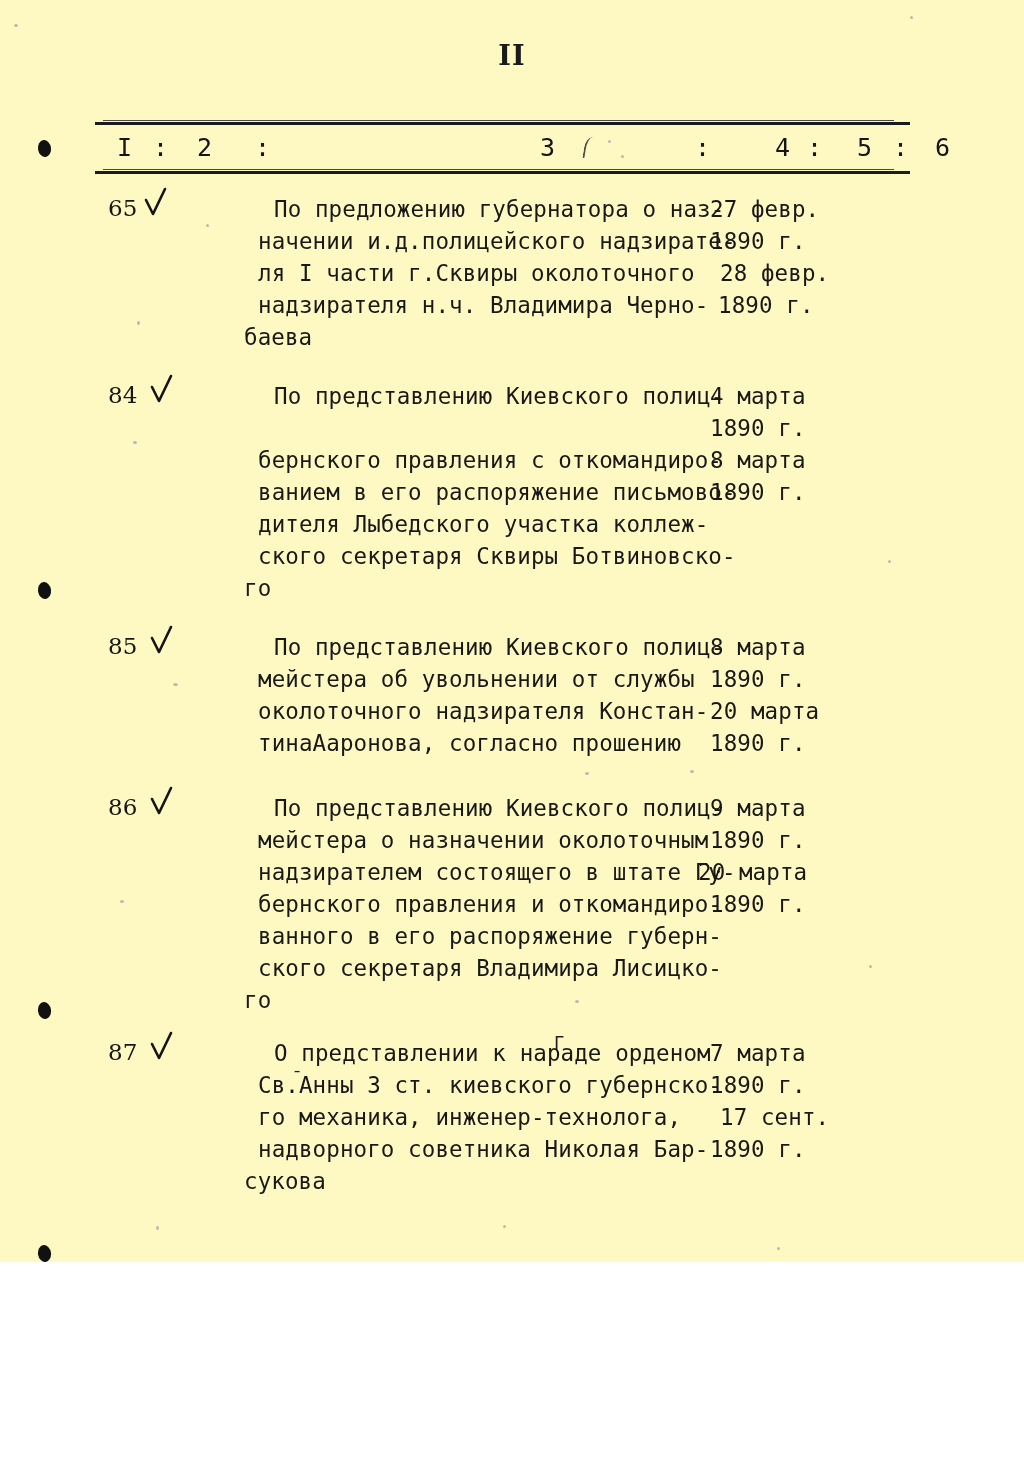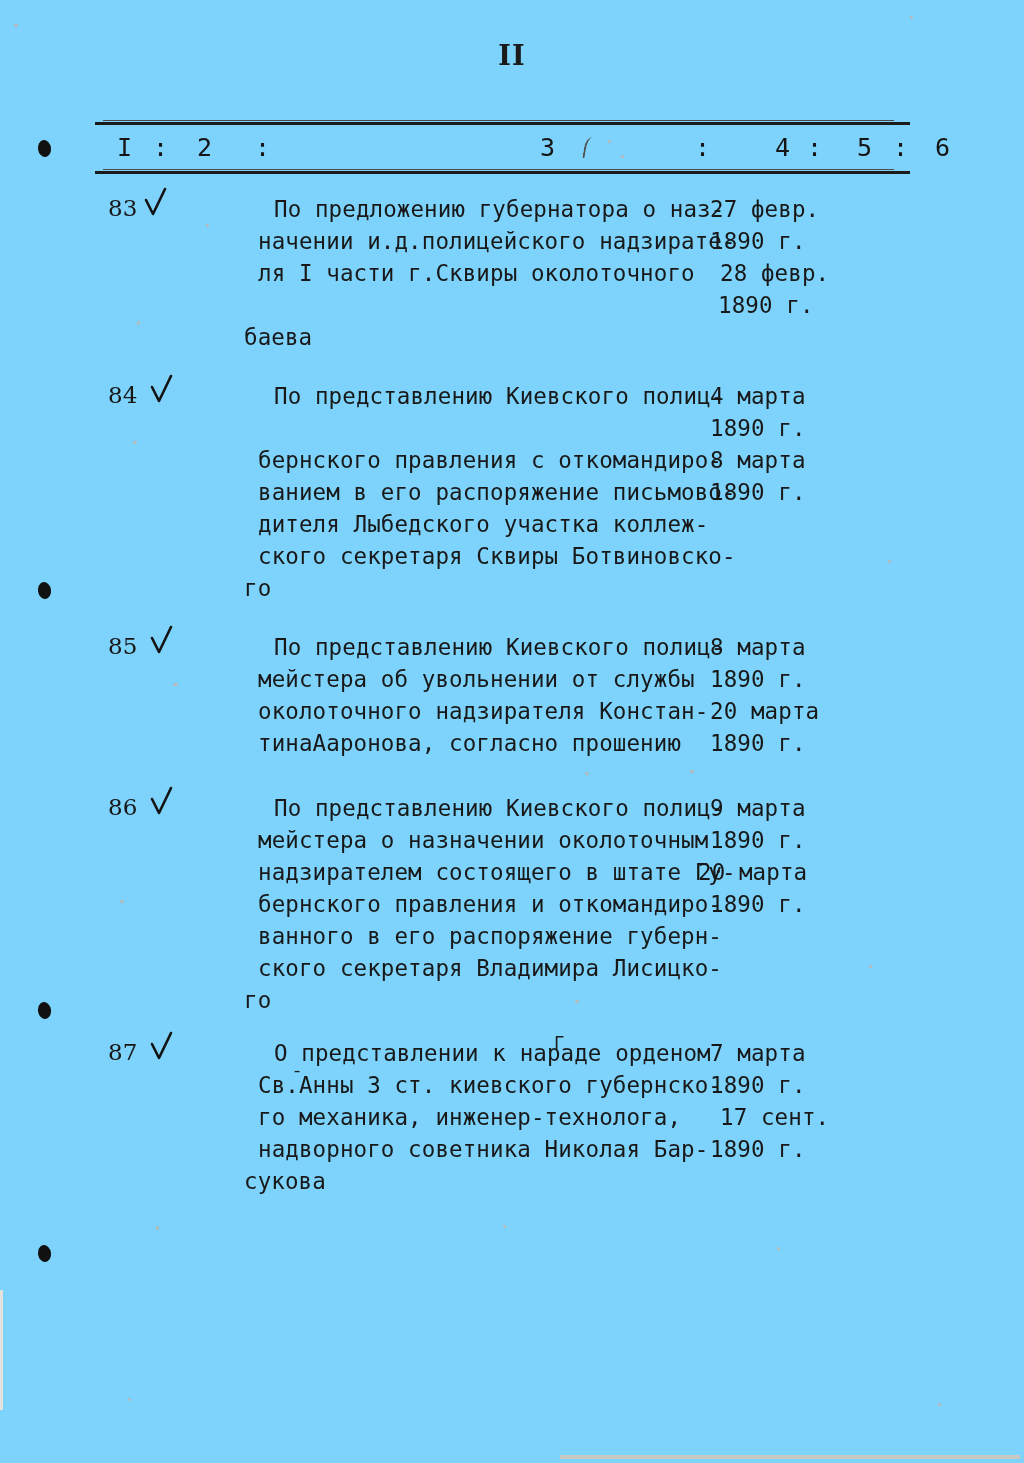--- a/index.html
+++ b/index.html
@@ -9,22 +9,22 @@
     background: #ffffff;
   }
   body {
     font-family: "DejaVu Sans Mono", monospace;
     color: #111111;
   }
 
   #page {
     position: relative;
     width: 1024px;
-    height: 1463px;
-    background: #7dd3fc;
+    height: 1262px;
+    background: #fef9c3;
     overflow: hidden;
   }
 
   
   .speck {
     position: absolute;
     background: #b9b9b4;
     border-radius: 50%;
     pointer-events: none;
   }
@@ -234,31 +234,31 @@
       <span class="hc-s4">:</span>
       <span class="hc-5">5</span>
       <span class="hc-s5">:</span>
       <span class="hc-6">6</span>
       <div id="header-tick"></div>
     </div>
   </div>
 
   <div id="entries-root">
       <div class="entry" style="top: 193px;">
-        <div class="entry-number">83</div>
+        <div class="entry-number">65</div>
         <div class="checkmark" style="left: 142px;">
           <svg width="26" height="32" viewBox="0 0 26 32">
             <path d="M4 13 L11 27 L23 2" stroke="#141414" stroke-width="2.6" stroke-linecap="round" stroke-linejoin="round" fill="none"></path>
           </svg>
         </div>
         <div class="entry-body">
           <div class="line"><span class="subj" style="margin-left: 16px;">По предложению губернатора о наз-</span><span class="date" style="left: 452px;">27 февр.</span></div>
           <div class="line"><span class="subj">начении и.д.полицейского надзирате-</span><span class="date" style="left: 452px;">1890 г.</span></div>
           <div class="line"><span class="subj">ля I части г.Сквиры околоточного</span><span class="date" style="left: 462px;">28 февр.</span></div>
-          <div class="line"><span class="date" style="left: 460px;">1890 г.</span></div>
+          <div class="line"><span class="subj">надзирателя н.ч. Владимира Черно-</span><span class="date" style="left: 460px;">1890 г.</span></div>
           <div class="line"><span class="subj" style="margin-left: -14px;">баева</span></div>
         </div>
       </div>
       <div class="entry" style="top: 380px;">
         <div class="entry-number">84</div>
         <div class="checkmark" style="left: 148px;">
           <svg width="26" height="32" viewBox="0 0 26 32">
             <path d="M4 13 L11 27 L23 2" stroke="#141414" stroke-width="2.6" stroke-linecap="round" stroke-linejoin="round" fill="none"></path>
           </svg>
         </div>

